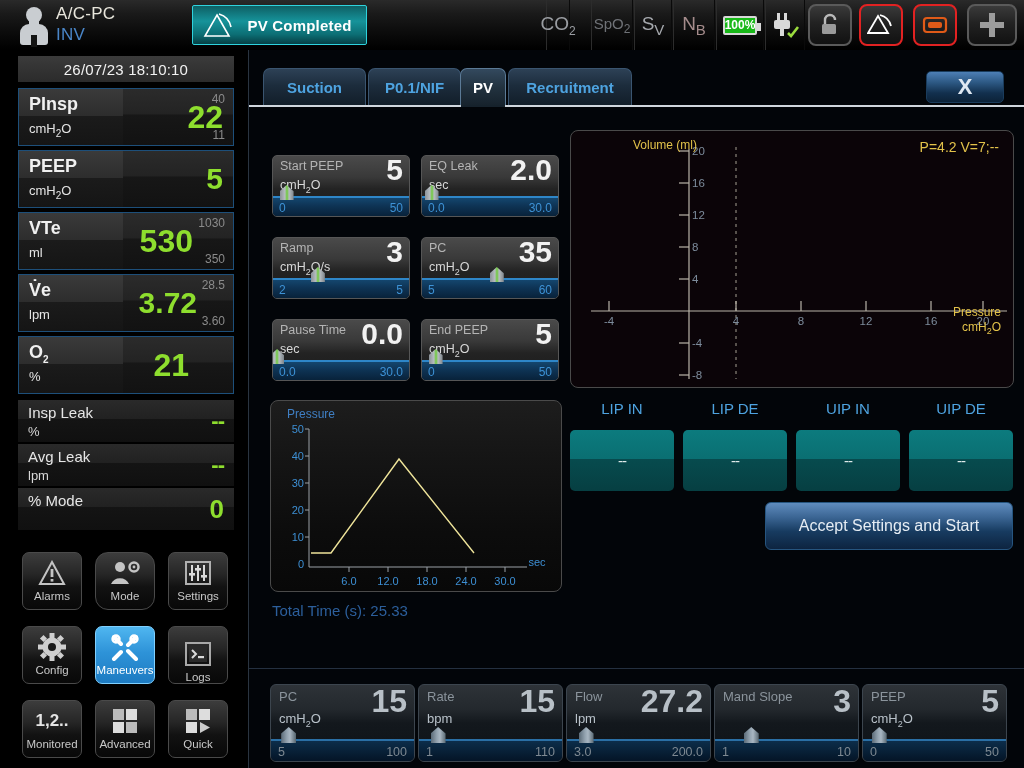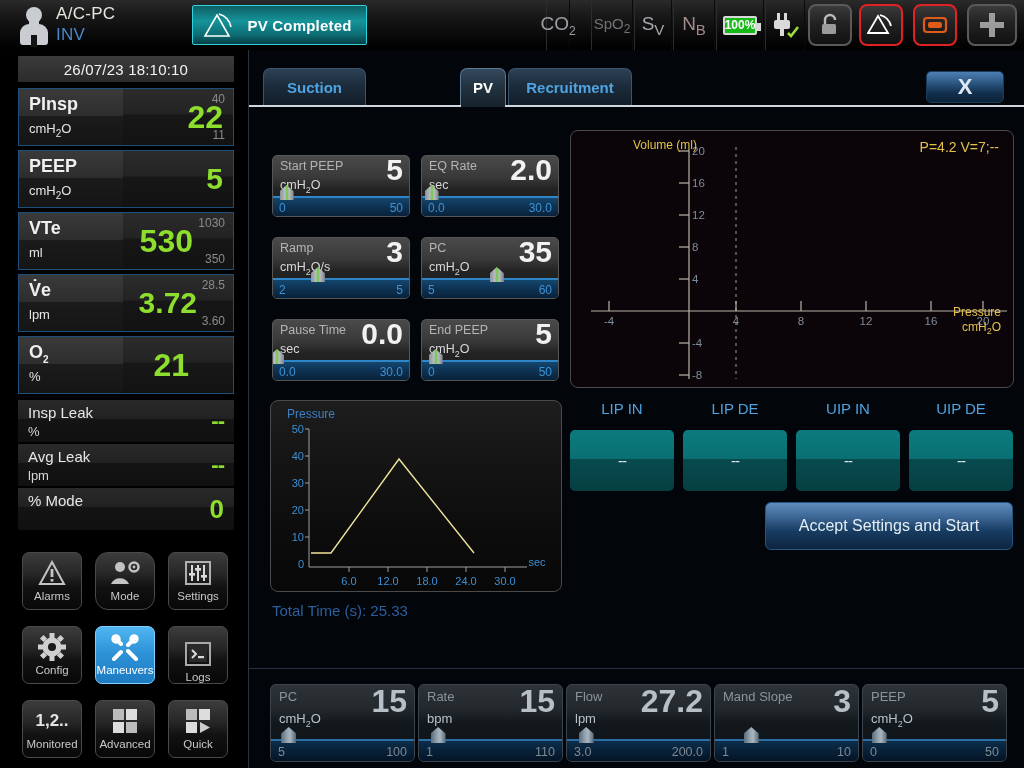--- a/index.html
+++ b/index.html
@@ -491,20 +491,23 @@
       <div class="nb-lbl">Quick</div>
     </div>
   </div>
 
   <div id="main">
 
     <div id="tabstrip">
       <div class="tab" style="left:14px; width:103px;">
         <span>Suction</span>
         </div>
+      <div class="tab" style="left:119px; width:93px;">
+        <span>P0.1/NIF</span>
+        </div>
       <div class="tab sel" style="left:211px; width:46px;">
         <span>PV</span>
         </div>
       <div class="tab" style="left:259px; width:124px;">
         <span>Recruitment</span>
         </div>
       <div id="close-btn">
         <span>X</span>
       </div>
     </div>
@@ -520,21 +523,21 @@
     <div class="st-unit">cmH<sub>2</sub>O</div>
     <div class="st-val">5</div>
     <div class="st-bar">
       <div class="st-min">0</div>
       <div class="st-max">50</div>
     </div>
     <div class="st-handle" style="left:10%;"></div>
   </div>
 
   <div class="set-card" style="left:421px; top:155px;">
-    <div class="st-name">EQ Rate</div>
+    <div class="st-name">EQ Leak</div>
     <div class="st-unit">sec</div>
     <div class="st-val">2.0</div>
     <div class="st-bar">
       <div class="st-min">0.0</div>
       <div class="st-max">30.0</div>
     </div>
     <div class="st-handle" style="left:7%;"></div>
   </div>
 
   <div class="set-card" style="left:272px; top:237px;">

